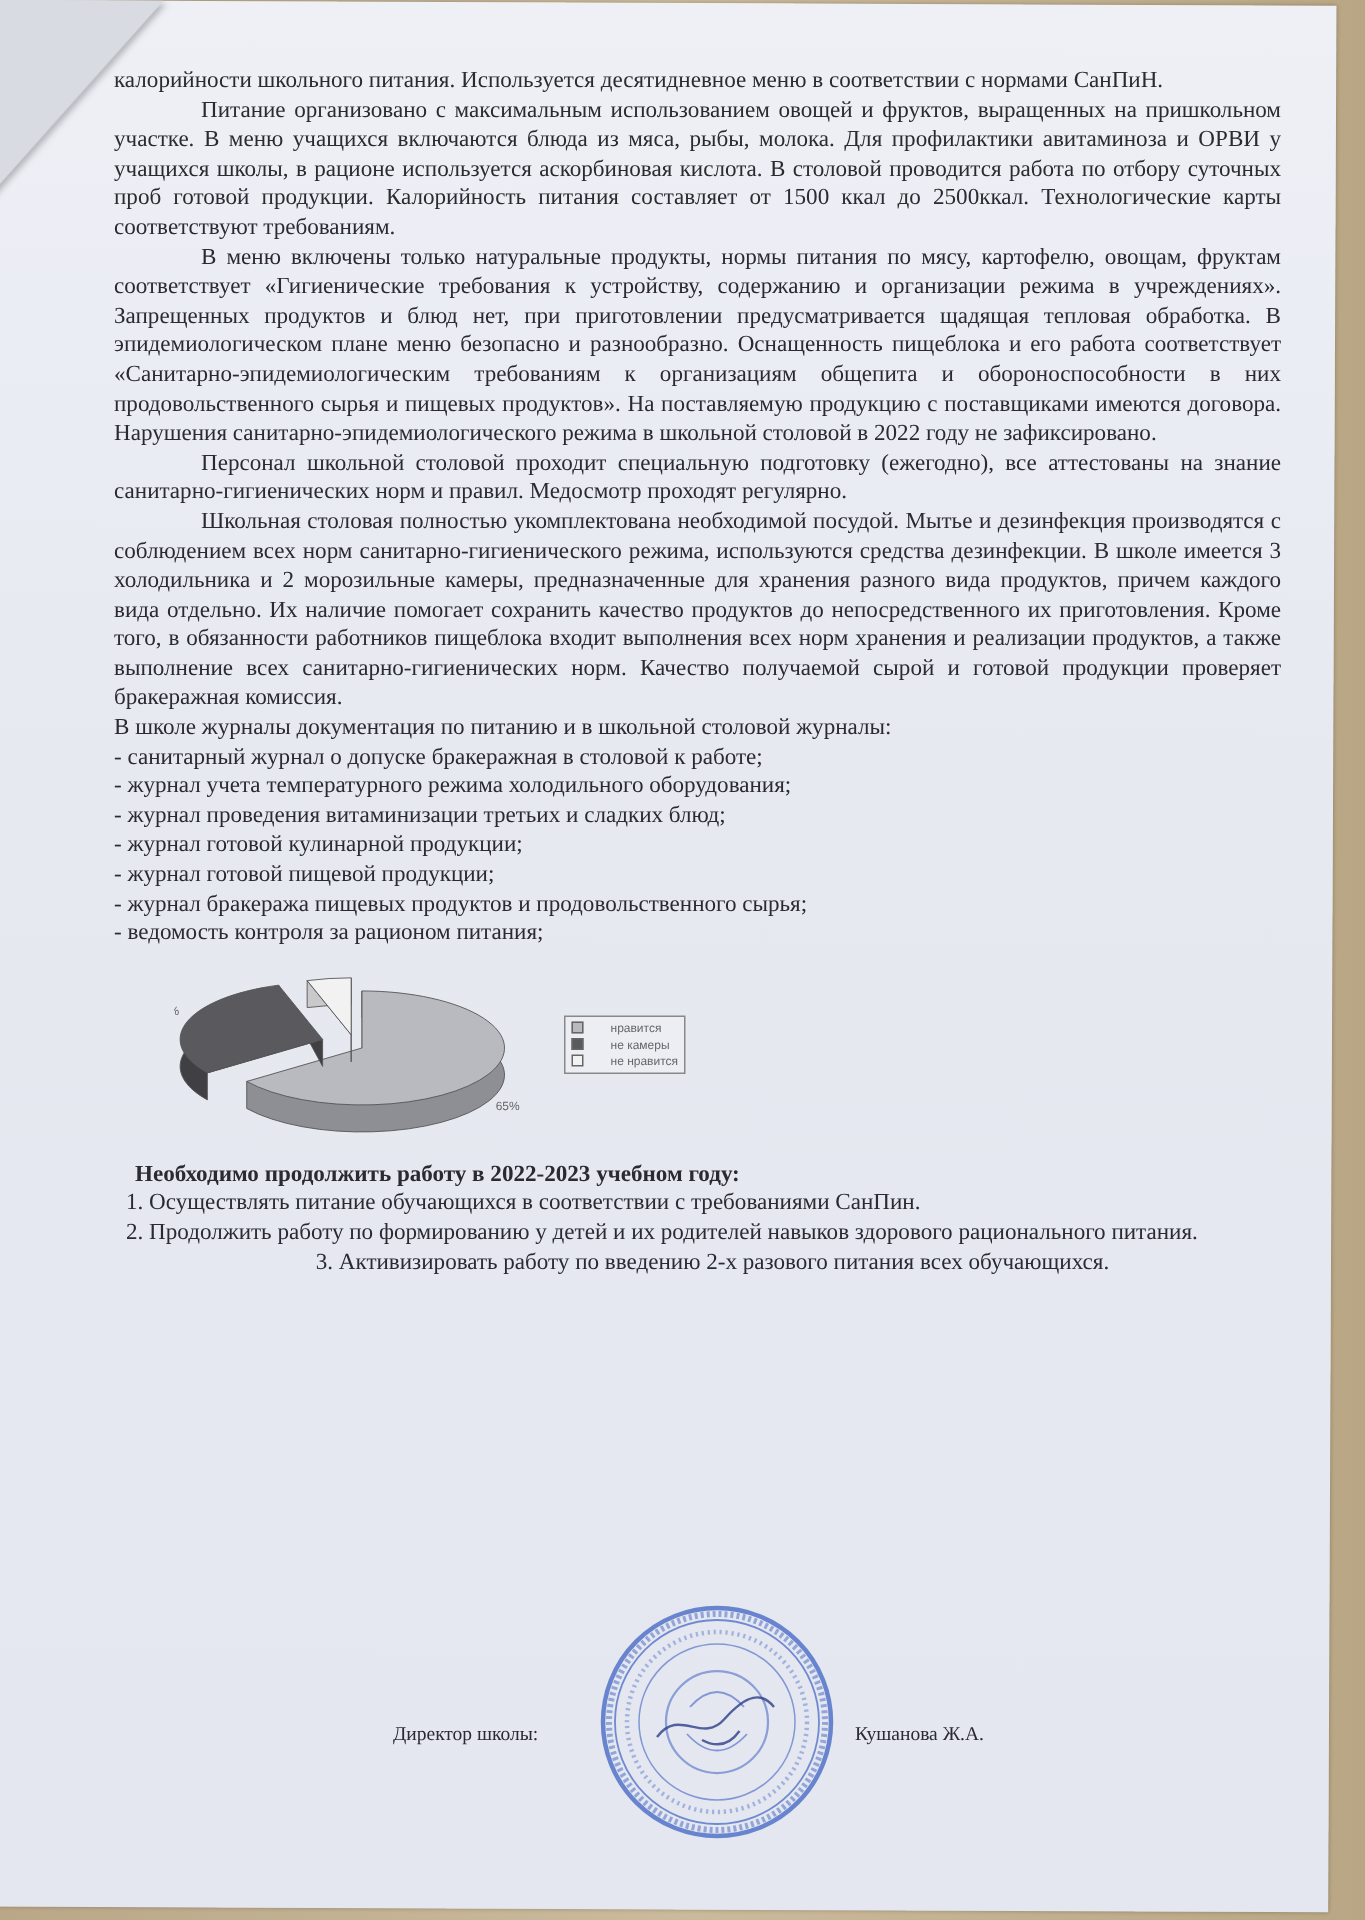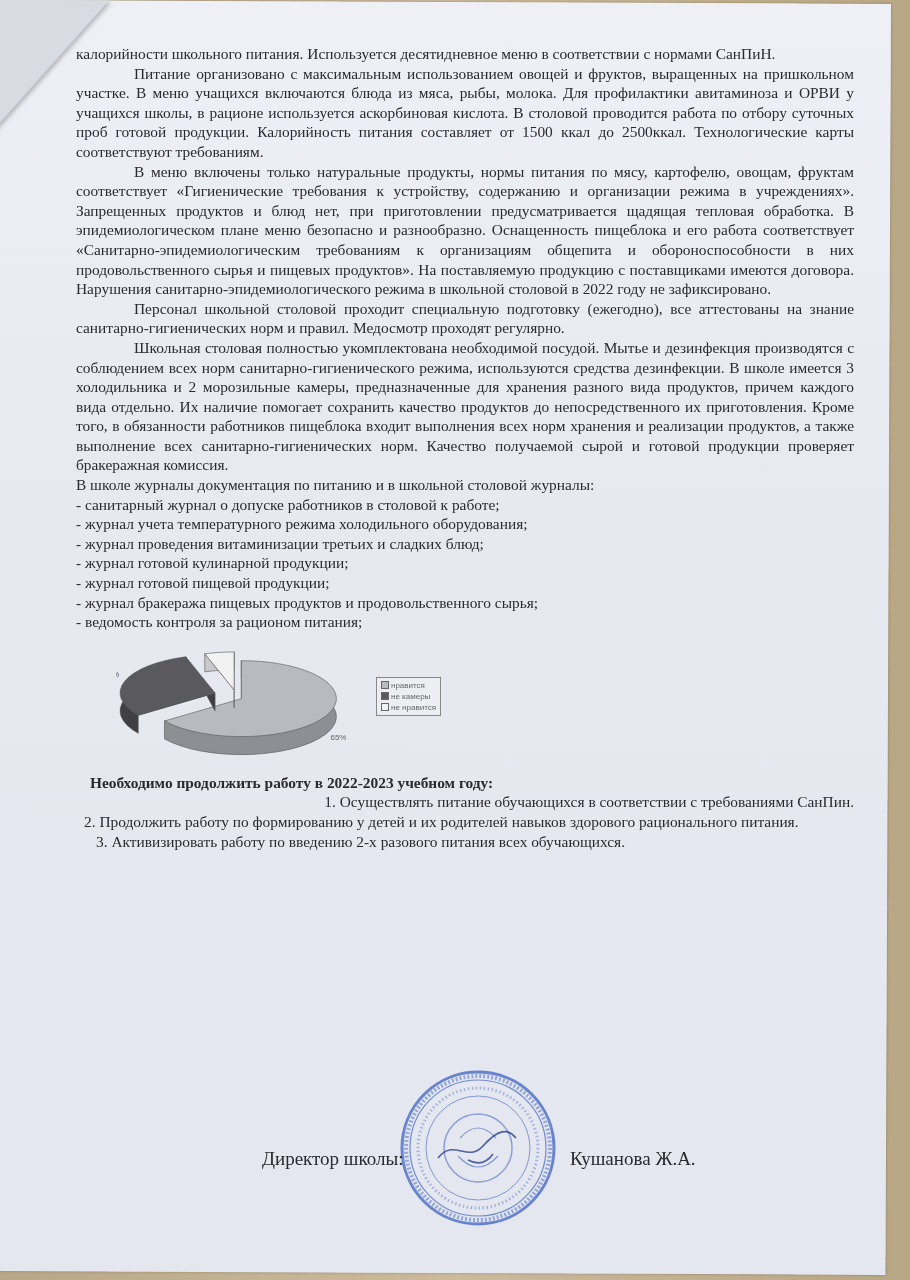--- a/index.html
+++ b/index.html
@@ -35,46 +35,46 @@
   .list { margin:0; padding:0; list-style:none; text-align:left; }
   .gap { height:19px; }
   .chart {
     position:relative; height:120px; width:400px;
   }
   .chart svg { position:absolute; left:40px; top:-4px; }
   .legend {
     position:absolute; left:300px; top:26px; border:1px solid #888; padding:2px 4px;
     font-family:"Liberation Sans", sans-serif; font-size:8px; color:#666; background:#eceef4;
   }
-  .legend div { display:flex; align-items:center; gap:2px; line-height:11px; }
+  .legend div { display:flex; align-items:center; gap:18px; line-height:11px; }
   .sw { width:6px; height:6px; border:1px solid #666; display:inline-block; }
   .bold { font-weight:bold;font-family:Liberation Serif, serif; }
   .sign {
-    position:absolute; left:262px; top:1148px; width:500px; font-size:19px; color:#2a2a30;
+    position:absolute; left:262px; top:1148px; width:500px; font-size:13px; color:#2a2a30;
   }
   .stamp { position:absolute; left:398px; top:1068px; }
   .sig-name { position:absolute; left:308px; top:0;text-align:center; }
 </style>
 </head>
 <body>
 
 <div class="corner-bg"></div>
 <div class="paper">
   <div class="fold"></div>
 </div>
 
 <div class="text">
   <p>калорийности школьного питания. Используется десятидневное меню в соответствии с нормами СанПиН.</p>
   <p class="indent">Питание организовано с максимальным использованием овощей и фруктов, выращенных на пришкольном участке. В меню учащихся включаются блюда из мяса, рыбы, молока. Для профилактики авитаминоза и ОРВИ у учащихся школы, в рационе используется аскорбиновая кислота. В столовой проводится работа по отбору суточных проб готовой продукции. Калорийность питания составляет от 1500 ккал до 2500ккал. Технологические карты соответствуют требованиям.</p>
   <p class="indent">В меню включены только натуральные продукты, нормы питания по мясу, картофелю, овощам, фруктам соответствует «Гигиенические требования к устройству, содержанию и организации режима в учреждениях». Запрещенных продуктов и блюд нет, при приготовлении предусматривается щадящая тепловая обработка. В эпидемиологическом плане меню безопасно и разнообразно. Оснащенность пищеблока и его работа соответствует «Санитарно-эпидемиологическим требованиям к организациям общепита и обороноспособности в них продовольственного сырья и пищевых продуктов». На поставляемую продукцию с поставщиками имеются договора. Нарушения санитарно-эпидемиологического режима в школьной столовой в 2022 году не зафиксировано.</p>
   <p class="indent">Персонал школьной столовой проходит специальную подготовку (ежегодно), все аттестованы на знание санитарно-гигиенических норм и правил. Медосмотр проходят регулярно.</p>
   <p class="indent">Школьная столовая полностью укомплектована необходимой посудой. Мытье и дезинфекция производятся с соблюдением всех норм санитарно-гигиенического режима, используются средства дезинфекции. В школе имеется 3 холодильника и 2 морозильные камеры, предназначенные для хранения разного вида продуктов, причем каждого вида отдельно. Их наличие помогает сохранить качество продуктов до непосредственного их приготовления. Кроме того, в обязанности работников пищеблока входит выполнения всех норм хранения и реализации продуктов, а также выполнение всех санитарно-гигиенических норм. Качество получаемой сырой и готовой продукции проверяет бракеражная комиссия.</p>
   <p style="text-align:left">В школе журналы документация по питанию и в школьной столовой журналы:</p>
   <ul class="list">
-    <li>- санитарный журнал о допуске работников в столовой к работе;</li>
+    <li>- санитарный журнал о допуске бракеражная в столовой к работе;</li>
     <li>- журнал учета температурного режима холодильного оборудования;</li>
     <li>- журнал проведения витаминизации третьих и сладких блюд;</li>
     <li>- журнал готовой кулинарной продукции;</li>
     <li>- журнал готовой пищевой продукции;</li>
     <li>- журнал бракеража пищевых продуктов и продовольственного сырья;</li>
     <li>- ведомость контроля за рационом питания;</li>
   </ul>
   <div class="gap"></div>
 
   <div class="chart">
@@ -105,23 +105,23 @@
           <span>не камеры</span>
         </div>
       <div>
           <span class="sw" id="sw2" style="background: rgb(242, 242, 242);"></span>
           <span>не нравится</span>
         </div>
     </div>
   </div>
 
   <p class="bold" style="text-align:left;margin-left:14px;margin-top:2px">Необходимо продолжить работу в 2022-2023 учебном году:</p>
-  <p style="text-align:right;margin-left:8px">1.  Осуществлять питание обучающихся в соответствии с требованиями СанПин.</p>
+  <p style="text-align:left;margin-left:8px">1.  Осуществлять питание обучающихся в соответствии с требованиями СанПин.</p>
   <p style="text-align:left;margin-left:8px">2. Продолжить   работу  по формированию  у детей и их родителей навыков здорового рационального питания.</p>
-  <p style="text-align:left;margin-left:20px">3. Активизировать работу по введению 2-х разового питания всех обучающихся.</p>
+  <p style="text-align:center;margin-left:20px">3. Активизировать работу по введению 2-х разового питания всех обучающихся.</p>
 </div>
 
 <svg class="stamp" width="160" height="160" viewBox="0 0 160 160">
   <circle cx="80" cy="80" r="76" fill="none" stroke="#3f63c4" stroke-width="3" opacity="0.75"></circle>
   <circle cx="80" cy="80" r="68" fill="none" stroke="#3f63c4" stroke-width="1.2" opacity="0.7"></circle>
   <circle cx="80" cy="80" r="52" fill="none" stroke="#3f63c4" stroke-width="1" opacity="0.6"></circle>
   <circle cx="80" cy="80" r="34" fill="none" stroke="#3f63c4" stroke-width="1.5" opacity="0.55"></circle>
   <circle cx="80" cy="80" r="72" fill="none" stroke="#3f63c4" stroke-width="4" stroke-dasharray="2 2" opacity="0.5"></circle>
   <circle cx="80" cy="80" r="60" fill="none" stroke="#3f63c4" stroke-width="3" stroke-dasharray="1.5 2.5" opacity="0.4"></circle>
   <path d="M62 70 Q80 50 98 70" fill="none" stroke="#3f63c4" stroke-width="1.2" opacity="0.6"></path>

